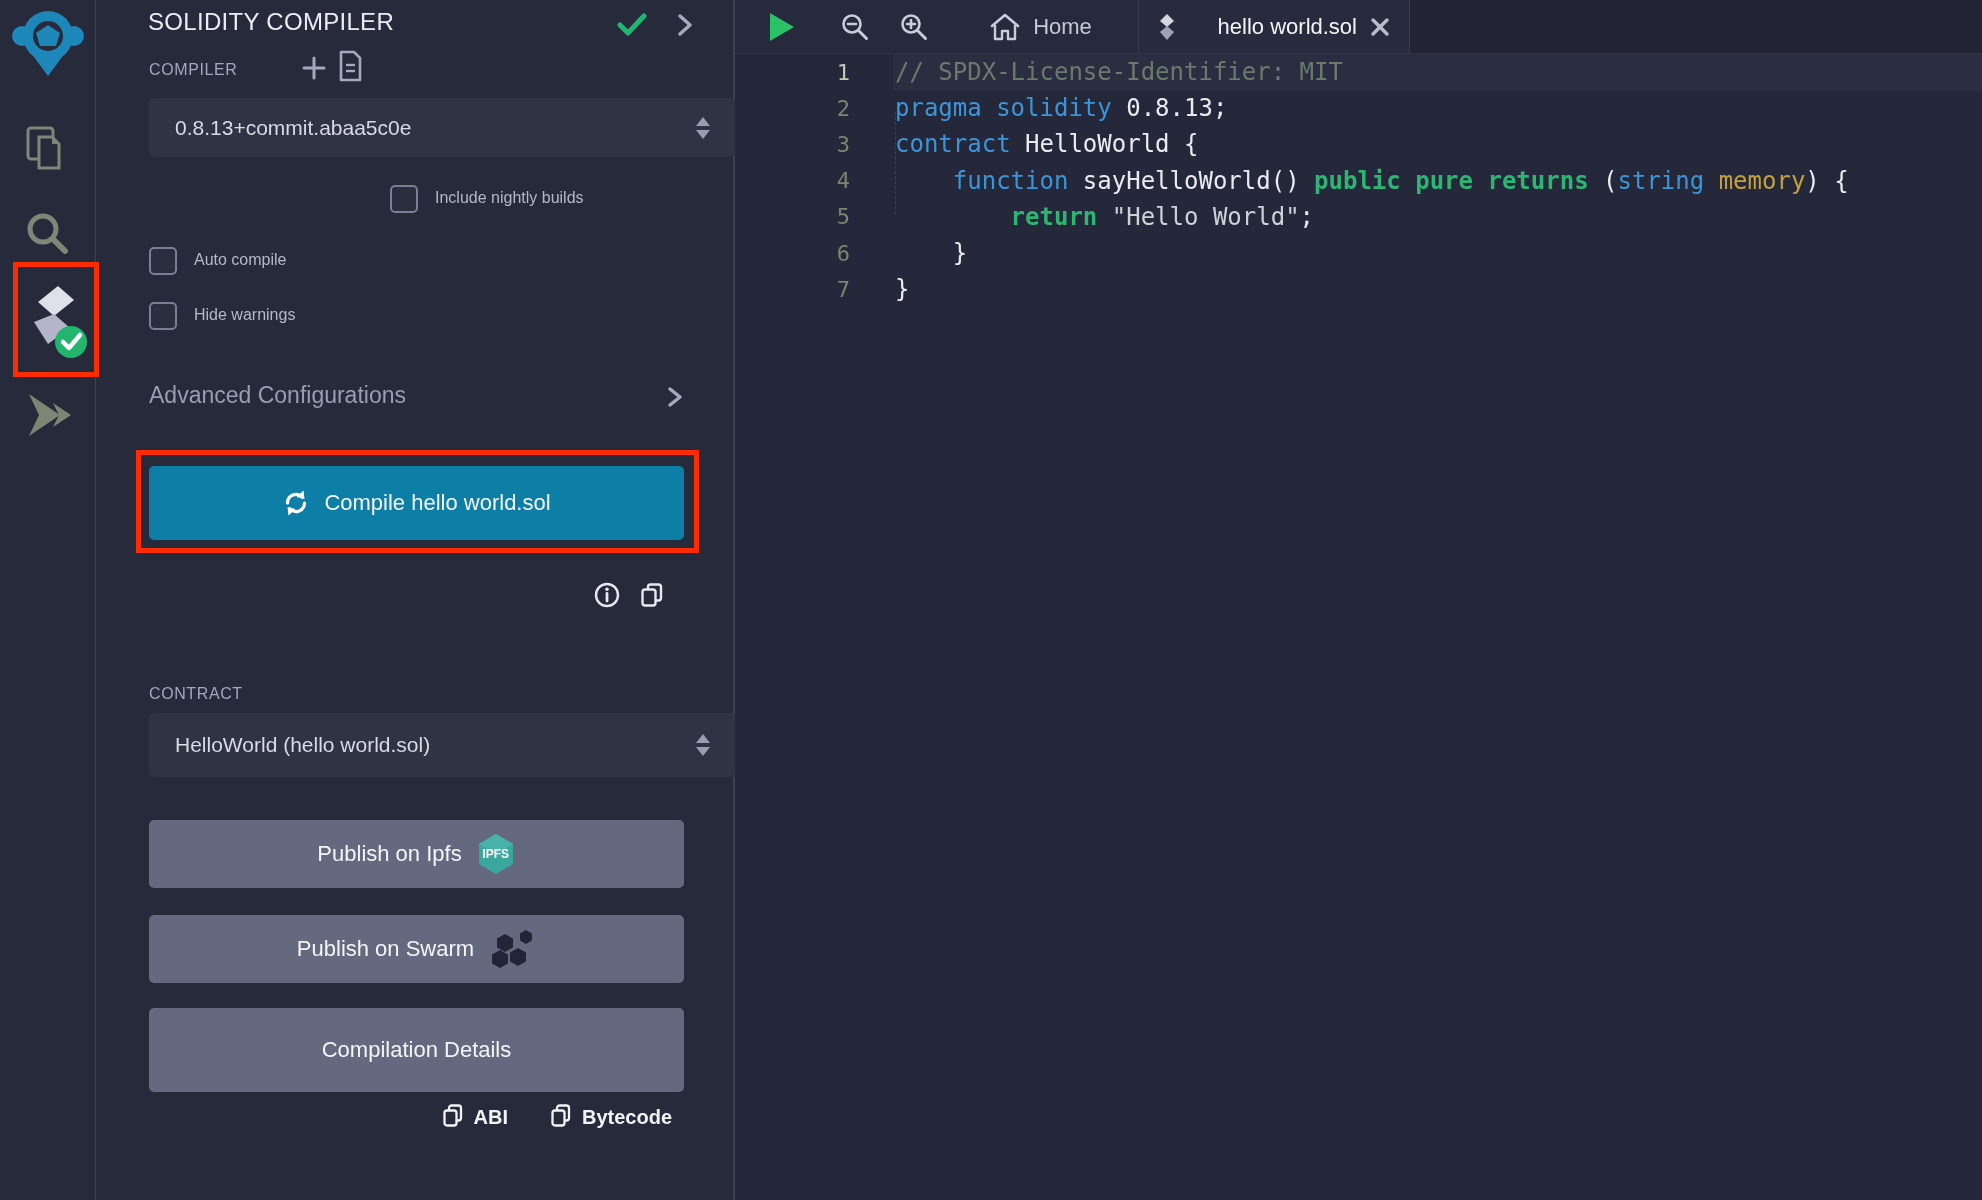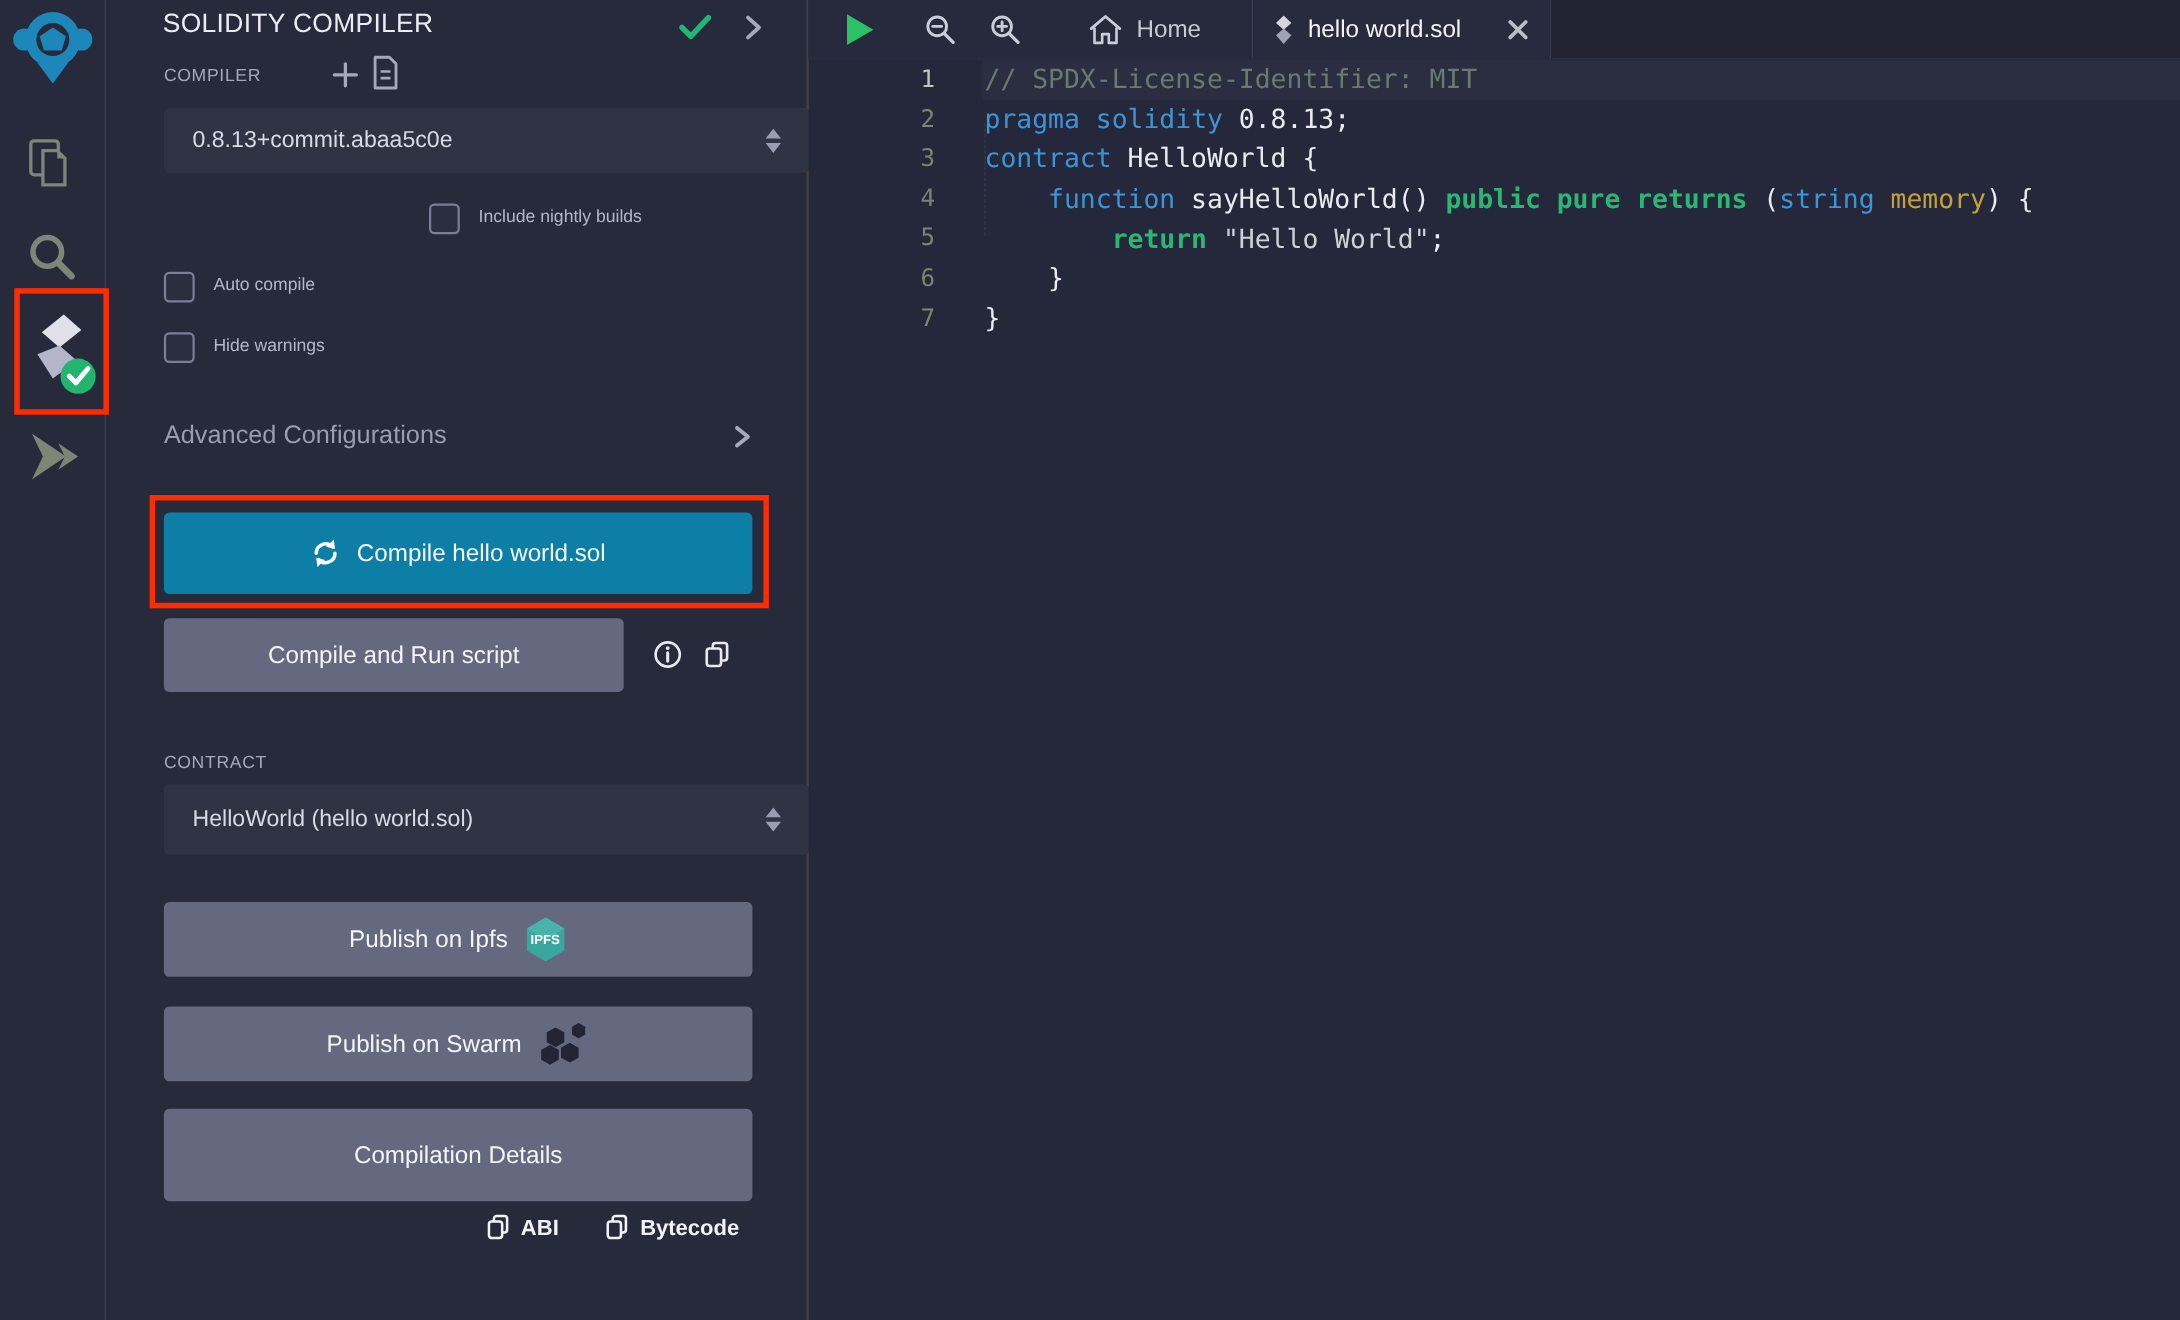--- a/index.html
+++ b/index.html
@@ -29,21 +29,21 @@
   .annotation{border:5px solid #fe2c00;box-sizing:border-box;pointer-events:none;z-index:30;}
 
   
   #editor{left:735px;top:0;width:1247px;height:1200px;background:#25283a;}
   #tabbar{left:0;top:0;width:100%;height:53px;background:#222434;border-bottom:1px solid #31344a;}
   #tabbar-left{left:0;top:0;width:675px;height:53px;background:#272a3c;}
   .tab{position:absolute;top:0;height:53px;display:flex;align-items:center;cursor:pointer;}
   #tab-home{left:208px;width:195px;justify-content:center;gap:12px;color:#c6c8d5;font-size:22px;}
   #tab-active{left:403px;width:272px;background:#282b3d;border-left:1px solid #3a3d54;border-right:1px solid #3a3d54;
               padding:0 18px;gap:12px;color:#f4f4f8;font-size:22px;box-sizing:border-box;}
-  #tab-active .tab-label{flex:1;}
+  #tab-active .tab-label{flex:1;text-align:right;}
 
   #active-line{left:158px;top:54px;right:0;height:37px;background:#2b2e41;}
   #indent-guide{left:160px;top:112px;height:102px;border-left:1px dashed #3b3f55;}
   #code{left:0;top:54px;right:0;}
   .code-line{display:flex;height:36.2px;align-items:center;font-family:"DejaVu Sans Mono",monospace;cursor:text;}
   .num{width:115px;text-align:right;font-size:22px;color:#7d846f;flex:none;}
   .code-line.active .num{color:#c3c8b8;}
   .src{padding-left:45px;font-size:24px;white-space:pre;}
   .tok-comment{color:#6a7a6e;}
   .tok-keyword{color:#3c95d6;}
@@ -169,23 +169,20 @@
     <div class="abs btn btn-teal" style="left:53px;top:466px;width:535px;height:74px;">
       <svg width="28" height="28" viewBox="0 0 28 28">
         <path d="M5.5,14 a8.5,8.5 0 0 1 14.7,-5.8" fill="none" stroke="#ffffff" stroke-width="3.2" stroke-linecap="round"></path>
         <polygon points="21.5,1.5 22.5,10 14.5,8" fill="#ffffff"></polygon>
         <path d="M22.5,14 a8.5,8.5 0 0 1 -14.7,5.8" fill="none" stroke="#ffffff" stroke-width="3.2" stroke-linecap="round"></path>
         <polygon points="6.5,26.5 5.5,18 13.5,20" fill="#ffffff"></polygon>
       </svg>
       <span>Compile hello world.sol</span>
     </div>
 
-    <div class="abs btn btn-grey" style="left:53px;top:562px;width:418px;height:67px;">
-      <span>Compile and Run script</span>
-    </div>
 
     <div class="abs" style="left:498px;top:581px;cursor:pointer;">
       <svg width="26" height="28" viewBox="0 0 26 28">
         <circle cx="13" cy="14" r="11" fill="none" stroke="#e8e9f0" stroke-width="2.4"></circle>
         <line x1="13" y1="12.5" x2="13" y2="20" stroke="#e8e9f0" stroke-width="2.8" stroke-linecap="round"></line>
         <circle cx="13" cy="8.2" r="1.8" fill="#e8e9f0"></circle>
       </svg>
     </div>
 
     <div class="abs" style="left:544px;top:582px;cursor:pointer;">

